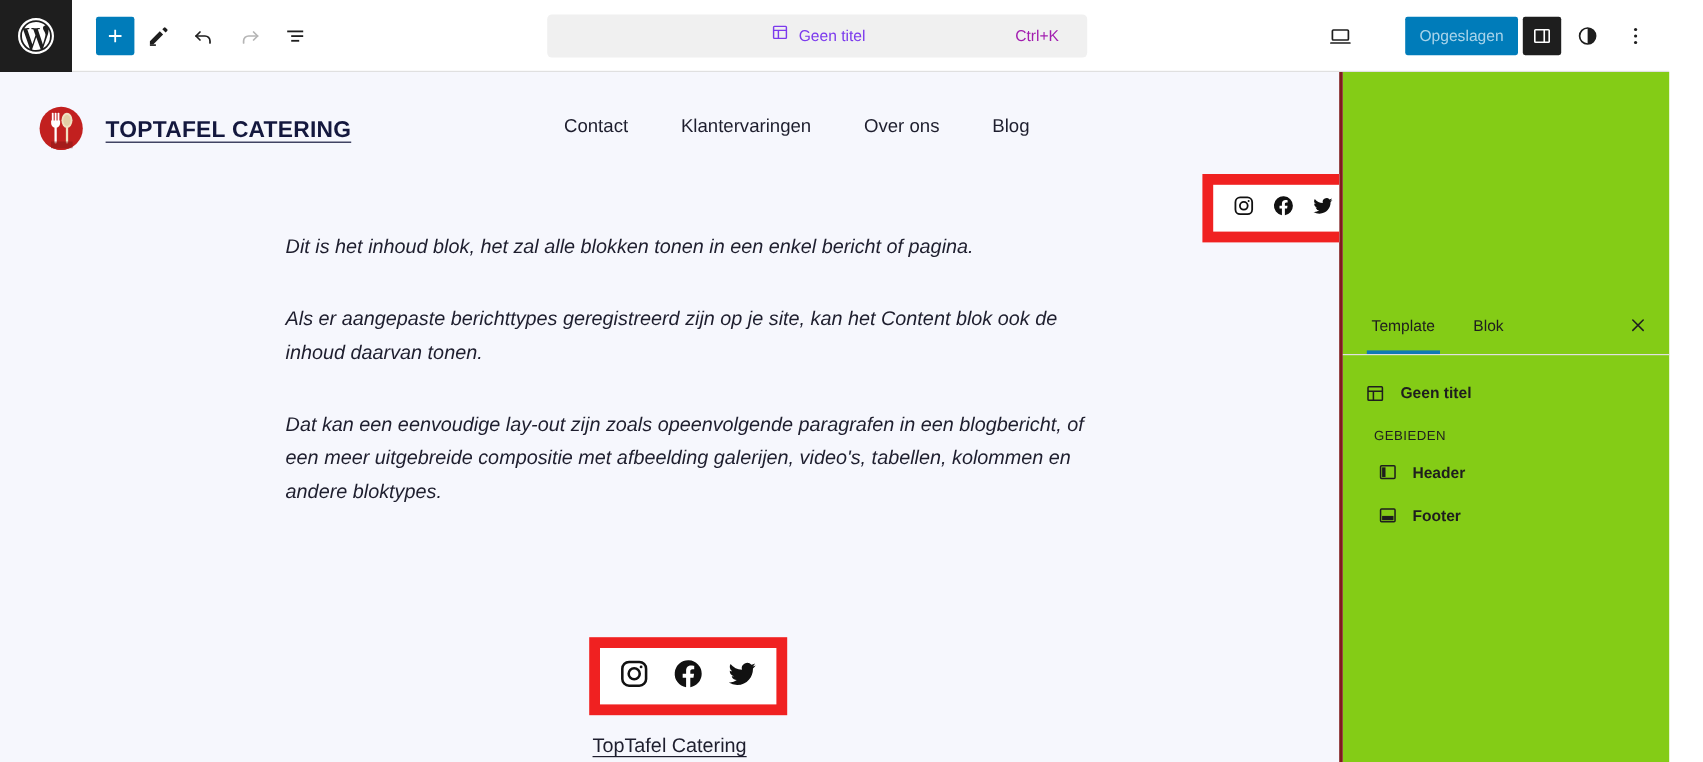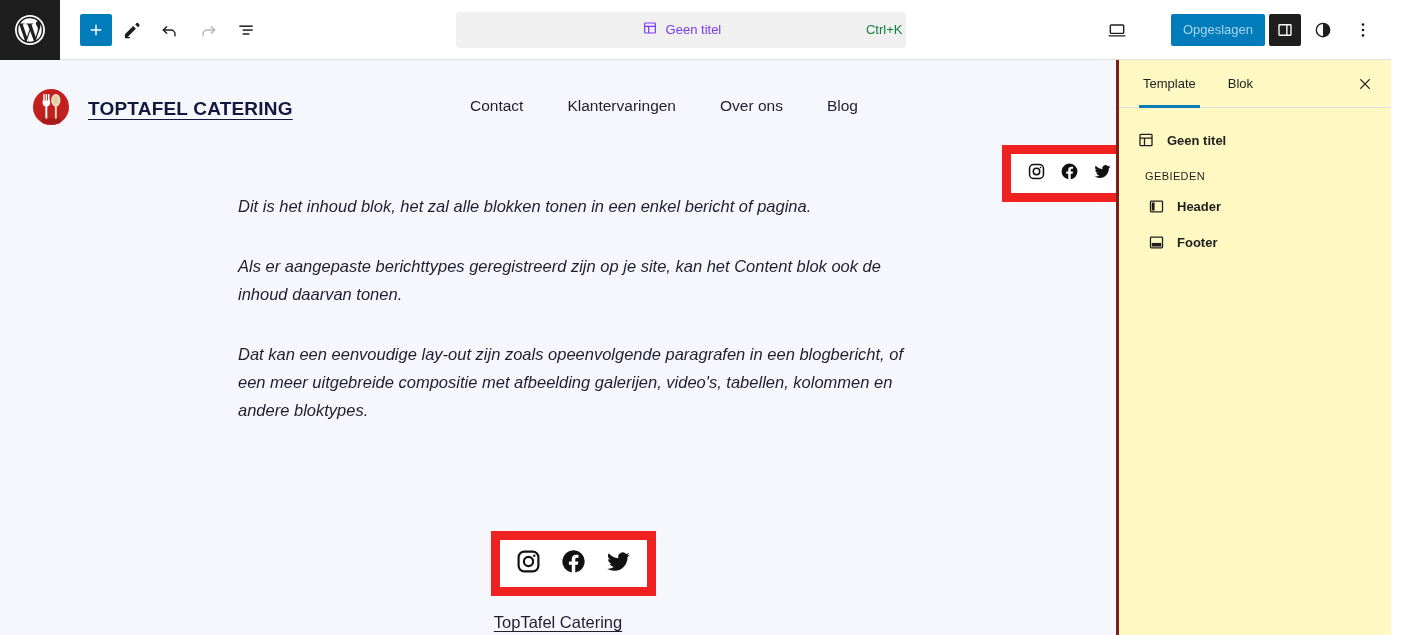--- a/index.html
+++ b/index.html
@@ -50,22 +50,22 @@
     border-radius: 4px;
     display: flex; align-items: center;
     justify-content: center;
     position: relative;
     cursor: pointer;
     padding: 0 16px;
   }
   .cmd-bar-inner { display: flex; align-items: center; gap: 8px; }
   .cmd-title { color: #7c3aed; font-size: 13px; }
   .cmd-shortcut {
-    position: absolute; right: 4px;
-    color: #15803d; font-size: 13px;
+    position: absolute; right: 24px;
+    color: #a21caf; font-size: 13px;
   }
 
   .tb-right { display: flex; align-items: center; gap: 4px; padding-right: 10px; }
   .save-btn {
     background: #007cba; color: #a8d4ea;
     border: none; border-radius: 2px;
     height: 32px; padding: 0 12px;
     font-size: 13px; cursor: default;
     font-family: "Liberation Sans", sans-serif;
     margin-left: 32px;
@@ -150,22 +150,22 @@
   }
   .footer-social-placeholder { height: 98px; }
   .footer-link {
     font-size: 16.5px; color: #1e1e2e;
     text-decoration: underline; text-underline-offset: 3px;
   }
 
   
   .sidebar {
     width: 272px; flex: 0 0 272px;
-    background: #fef9c3;
-    display: flex; flex-direction: column;
+    background: #84cc16;
+    display: flex; flex-direction: column; justify-content: center;
   }
   .sb-tabs {
     display: flex; align-items: center;
     height: 48px;
     border-bottom: 1px solid #e0e0e0;
     position: relative;
     padding-left: 8px;
   }
   .sb-tab {
     height: 48px; padding: 0 16px;

